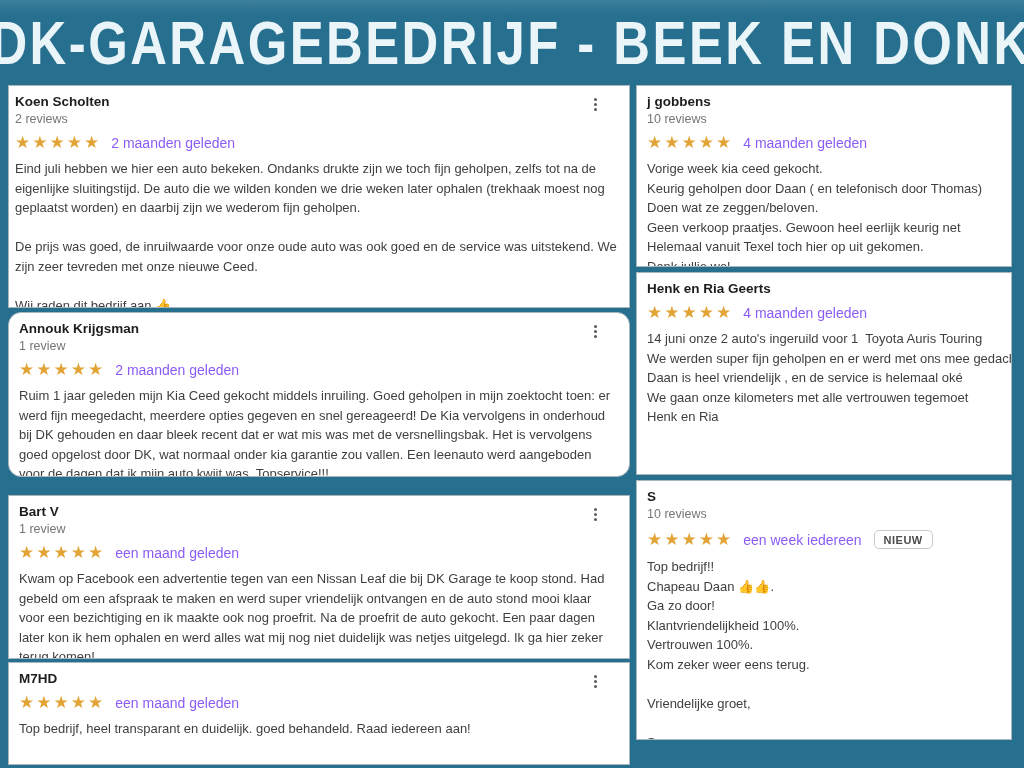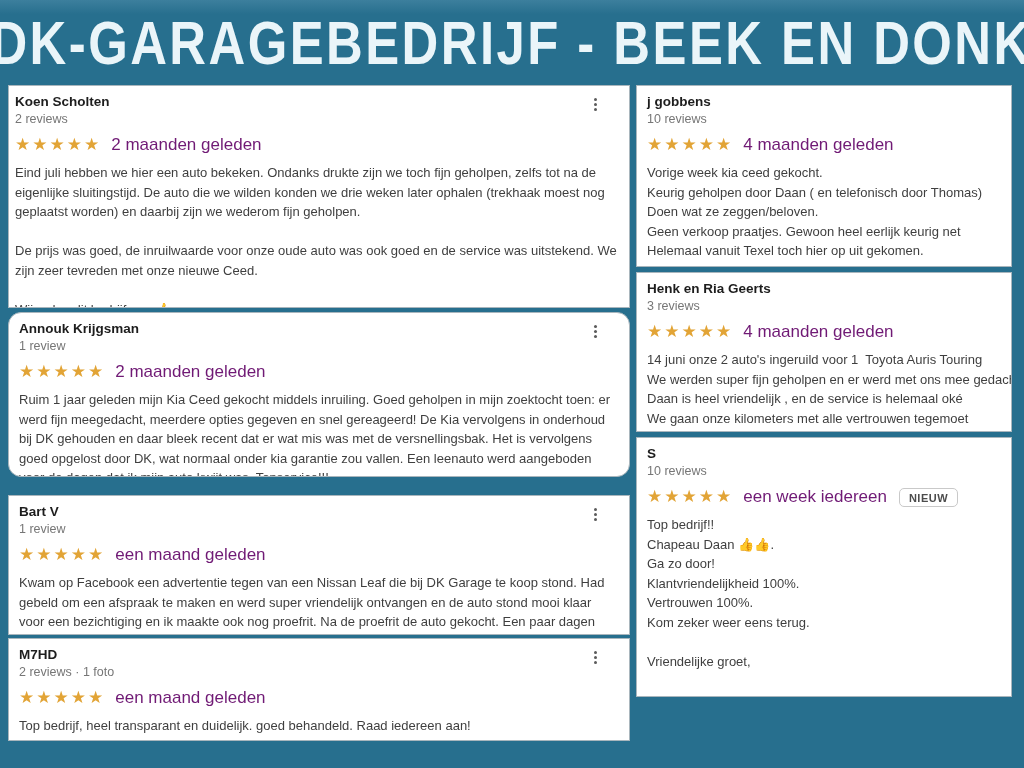--- a/index.html
+++ b/index.html
@@ -21,31 +21,31 @@
   
   .col-left  { position:absolute; left:8px;   top:85px; width:622px; }
   .col-right { position:absolute; left:636px; top:85px; width:376px; }
   
   .card {
     background:#ffffff; border:1px solid #a9b6bd;
     padding:8px 10px 6px 10px; position:relative; overflow:hidden;
   }
   .l0 { height:223px; margin-bottom:4px;padding-left:6px; }
   .l1 { height:165px; margin-bottom:18px;border-radius:13px; }
-  .l2 { height:140px; margin-bottom:3px; }
+  .l2 { height:164px; margin-bottom:3px; }
   .l3 { height:103px; }
   .r0 { height:182px; margin-bottom:5px; }
-  .r1 { height:160px; margin-bottom:5px; }
+  .r1 { height:203px; margin-bottom:5px; }
   .r2 { height:260px; margin-bottom:6px; }
   .name { font-size:13.5px; font-weight:bold; color:#1d1d1d; line-height:16px; }
   .meta { font-size:12.5px; color:#767676; margin-top:2px; line-height:15px; }
   .starline { margin-top:8px; display:flex; align-items:center; }
   .stars { letter-spacing:2px; line-height:16px; white-space:nowrap; }
   .st::before { content:"\2605"; color:#e2a436; font-size:17px; }
-  .date { font-size:17px; color:#701a75; margin-left:10px; white-space:nowrap; }
+  .date { font-size:14px; color:#8b5cf6; margin-left:10px; white-space:nowrap; }
   .badge {
     margin-left:12px; font-size:11px; font-weight:bold; color:#4c4c4c;
     border:1px solid #c9c9c9; border-radius:5px; padding:3px 9px 2px 9px;
     background:#fff; letter-spacing:0.5px;
   }
   .body {
     margin-top:8px; font-size:13px; color:#3f3f3f; line-height:19.5px;
     white-space:pre-line;
   }
   .col-right .body { white-space:pre; line-height:19.5px; }
@@ -125,21 +125,20 @@
       </div>
     <div class="starline">
       <span class="stars"><span class="st"></span><span class="st"></span><span class="st"></span><span class="st"></span><span class="st"></span></span>
       <span class="date">een maand geleden</span>
     </div>
     <div class="body">Kwam op Facebook een advertentie tegen van een Nissan Leaf die bij DK Garage te koop stond. Had gebeld om een afspraak te maken en werd super vriendelijk ontvangen en de auto stond mooi klaar voor een bezichtiging en ik maakte ook nog proefrit. Na de proefrit de auto gekocht. Een paar dagen later kon ik hem ophalen en werd alles wat mij nog niet duidelijk was netjes uitgelegd. Ik ga hier zeker terug komen!</div>
   </div>
 
   <div class="card l3">
     <div class="name">M7HD</div>
-    <div class="meta">2 reviews · 1 foto</div>
     <div class="kebab">
         <i></i>
         <i></i>
         <i></i>
       </div>
     <div class="starline">
       <span class="stars"><span class="st"></span><span class="st"></span><span class="st"></span><span class="st"></span><span class="st"></span></span>
       <span class="date">een maand geleden</span>
     </div>
     <div class="body">Top bedrijf, heel transparant en duidelijk. goed behandeld. Raad iedereen aan!</div>
@@ -159,21 +158,20 @@
     <div class="body">Vorige week kia ceed gekocht.
 Keurig geholpen door Daan ( en telefonisch door Thomas)
 Doen wat ze zeggen/beloven.
 Geen verkoop praatjes. Gewoon heel eerlijk keurig net
 Helemaal vanuit Texel toch hier op uit gekomen.
 Dank jullie wel.</div>
   </div>
 
   <div class="card r1">
     <div class="name">Henk en Ria Geerts</div>
-    <div class="meta">3 reviews</div>
     <div class="starline">
       <span class="stars"><span class="st"></span><span class="st"></span><span class="st"></span><span class="st"></span><span class="st"></span></span>
       <span class="date">4 maanden geleden</span>
     </div>
     <div class="body">14 juni onze 2 auto's ingeruild voor 1  Toyota Auris Touring
 We werden super fijn geholpen en er werd met ons mee gedacht
 Daan is heel vriendelijk , en de service is helemaal oké
 We gaan onze kilometers met alle vertrouwen tegemoet
 Henk en Ria</div>
   </div>

